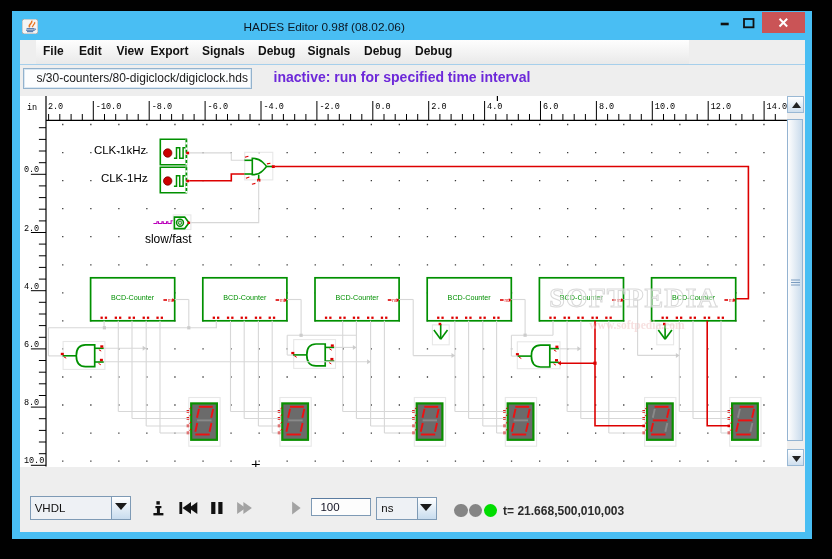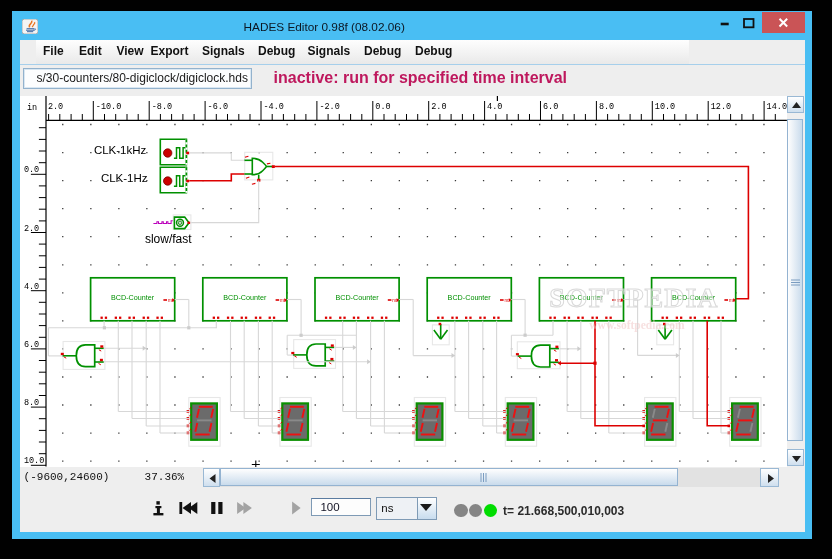--- a/index.html
+++ b/index.html
@@ -11,21 +11,21 @@
   #closebtn { position:absolute; left:750px; top:1px; width:42.7px; height:21.3px; background:#ca5456; }
   #content { position:absolute; left:7.6px; top:29px; width:785px; height:491.5px; background:#eeeeee; }
   #menubar { position:absolute; left:16px; top:0; width:653px; height:24px;
              background:linear-gradient(#fefefe,#e9e9e9); }
   .mi { position:absolute; top:4px; font-size:12px; font-weight:bold; color:#111; }
   #tbline { position:absolute; left:0; top:23.5px; width:785px; height:1.5px; background:#a6cfeb; }
   #toolbar { position:absolute; left:0; top:25px; width:785px; height:31px; background:#eeeeee; }
   #pathfield { position:absolute; left:3.9px; top:3px; width:229px; height:21px; background:#fcfdfe;
                border:1px solid #93b2cd; box-shadow:inset 0 0 0 1px #d9e7f2; font-size:12px; color:#1a1a1a;
                line-height:19px; padding-left:12px; }
-  #inactive { position:absolute; left:254px; top:4px; font-size:16px; font-weight:bold; color:#be185d; }
+  #inactive { position:absolute; left:254px; top:4px; font-size:14px; font-weight:bold; color:#6d28d9; }
   #vsb { position:absolute; left:767px; top:56px; width:18px; height:371px; background:#efefef; }
   #hrow { position:absolute; left:0; top:427px; width:785px; height:20.5px; background:#eeeeee; }
   #status1 { position:absolute; left:4px; top:4px; font-family:"Liberation Mono",monospace; font-size:11px; color:#111; }
   #status2 { position:absolute; left:125px; top:4px; font-family:"Liberation Mono",monospace; font-size:11px; color:#111; }
   .sbbtn { position:absolute; background:linear-gradient(#ffffff,#cfdfee); border:1px solid #99b8d4; }
   .sbthumb { position:absolute; border:1px solid #94b3d1; }
   #botpanel { position:absolute; left:0; top:449.5px; width:785px; height:42px; background:#eeeeee; }
   .combo { position:absolute; border:1.6px solid #7e9ab5; background:#eef1f5; }
   .combotext { position:absolute; left:4px; font-size:11.5px; color:#111; }
   .comboarrow { position:absolute; right:0; top:0; height:100%; width:19px;
@@ -568,39 +568,27 @@
       <div class="sbbtn" style="left:0px;top:353px;width:17px;height:17px">
         <svg width="17" height="17">
             <path d="M8.5,12 L13,6 L4,6 Z" fill="#222"></path>
           </svg></div>
       <div class="sbthumb" style="left:0.5px;top:23px;width:15.5px;height:322px;background:linear-gradient(90deg,#fefefe,#c9dbec)">
         <svg width="15" height="322">
             <path d="M3,160 h9 M3,162.5 h9 M3,165 h9" stroke="#7a9cc0" stroke-width="1"></path>
           </svg>
       </div>
     </div>
-    <div id="hrow">
-      <div id="status1">(-9600,24600)</div>
-      <div id="status2">37.36%</div>
-      <div class="sbbtn" style="left:183px;top:0.7px;width:17px;height:19px">
-        <svg width="17" height="19">
-            <path d="M5.5,9.5 L11.5,5 L11.5,14 Z" fill="#222"></path>
-          </svg></div>
-      <div class="sbbtn" style="left:740.8px;top:0.7px;width:19px;height:19px">
-        <svg width="19" height="19">
-            <path d="M13,9.5 L7,5 L7,14 Z" fill="#222"></path>
-          </svg></div>
-      <div style="position:absolute;left:200px;top:0.7px;width:540px;height:19px;background:#e2e2e2"></div>
-      <div class="sbthumb" style="left:200.5px;top:1.2px;width:458px;height:17.5px;background:linear-gradient(#fefefe,#c9dbec)">
-        <svg width="458" height="17.5">
-            <path d="M260,4 v9 M262.5,4 v9 M265,4 v9" stroke="#7a9cc0" stroke-width="1"></path>
-          </svg>
+    <div id="botpanel">
+      <div class="combo" style="left:10.1px;top:6.9px;width:101.4px;height:23.4px">
+        <div class="combotext" style="top:4.5px">VHDL</div>
+        <div class="comboarrow">
+            <div class="tri"></div>
+          </div>
       </div>
-    </div>
-    <div id="botpanel">
       <svg style="position:absolute;left:132px;top:10px" width="180" height="18">
         <g fill="#111">
           <rect x="4.4" y="1.2" width="3.4" height="3.4"></rect>
           <rect x="3.4" y="6" width="6" height="2.2"></rect>
           <rect x="4.9" y="6" width="3" height="8"></rect>
           <rect x="1.4" y="13" width="10" height="2.4"></rect>
           <path d="M27.4,2 h2.8 v12 h-2.8 z"></path>
           <path d="M39,2 L30.5,8 L39,14 Z"></path>
           <path d="M45.3,2 L36.8,8 L45.3,14 Z"></path>
           <rect x="59.2" y="2" width="4.2" height="12"></rect>

